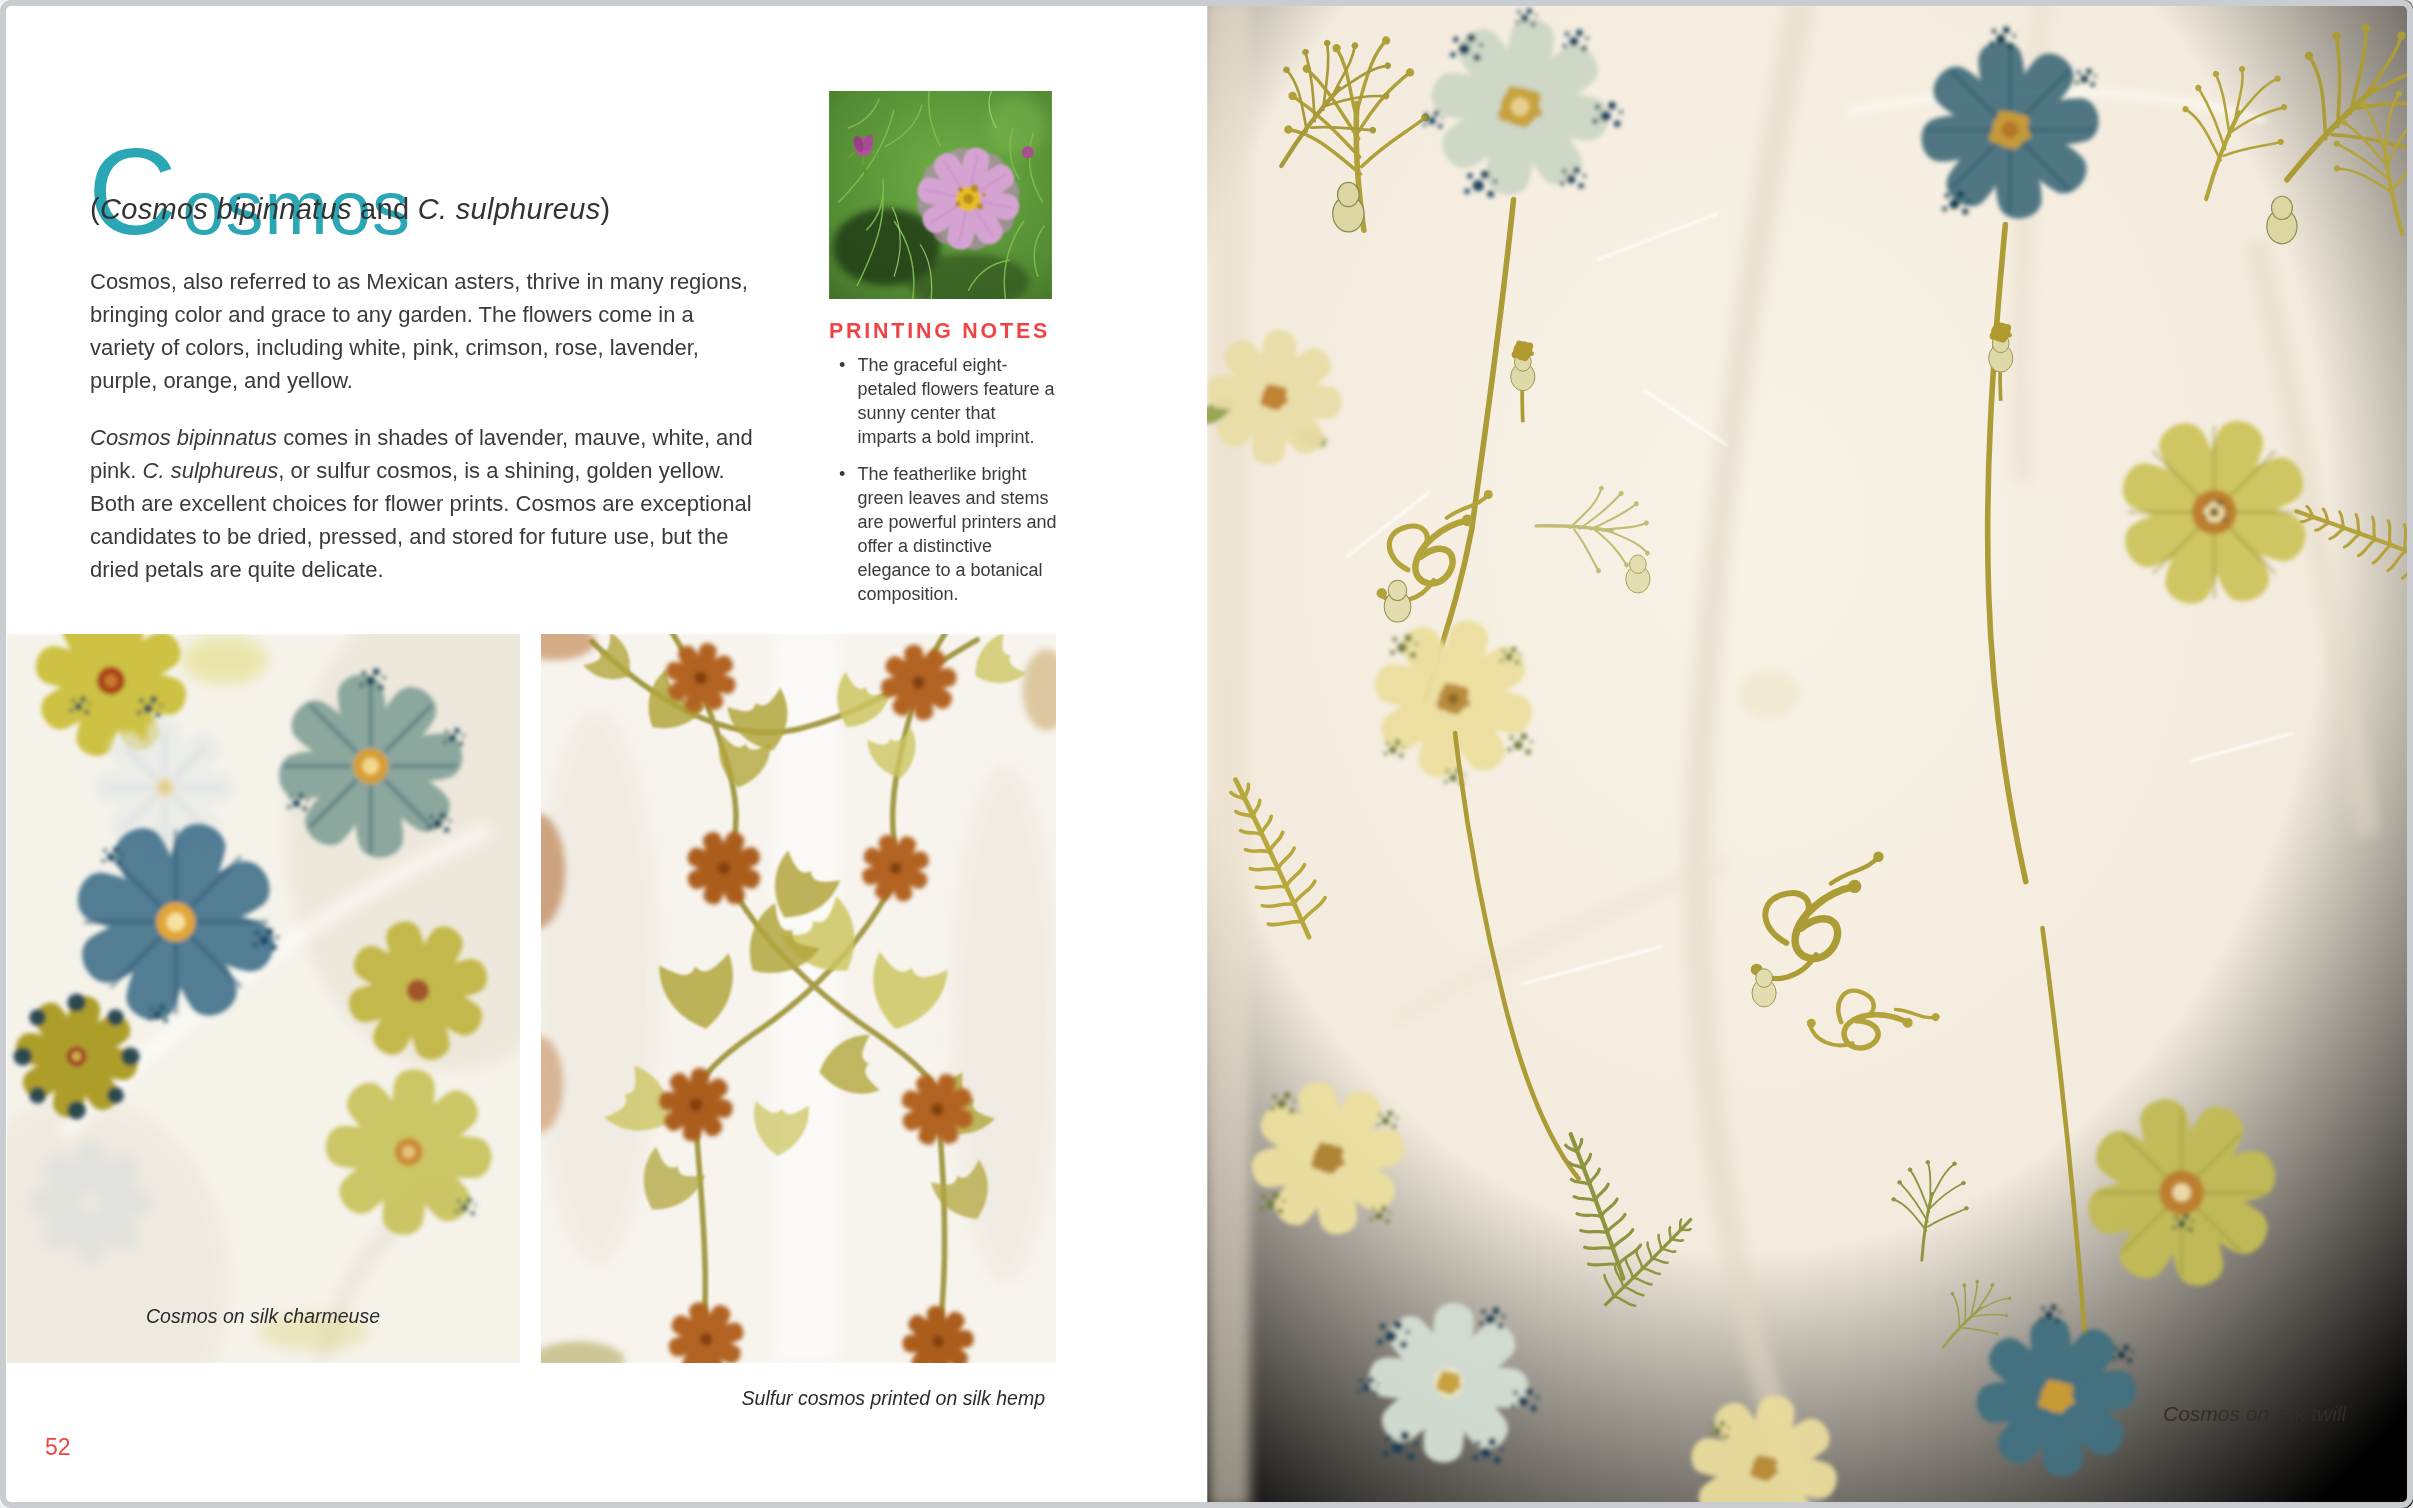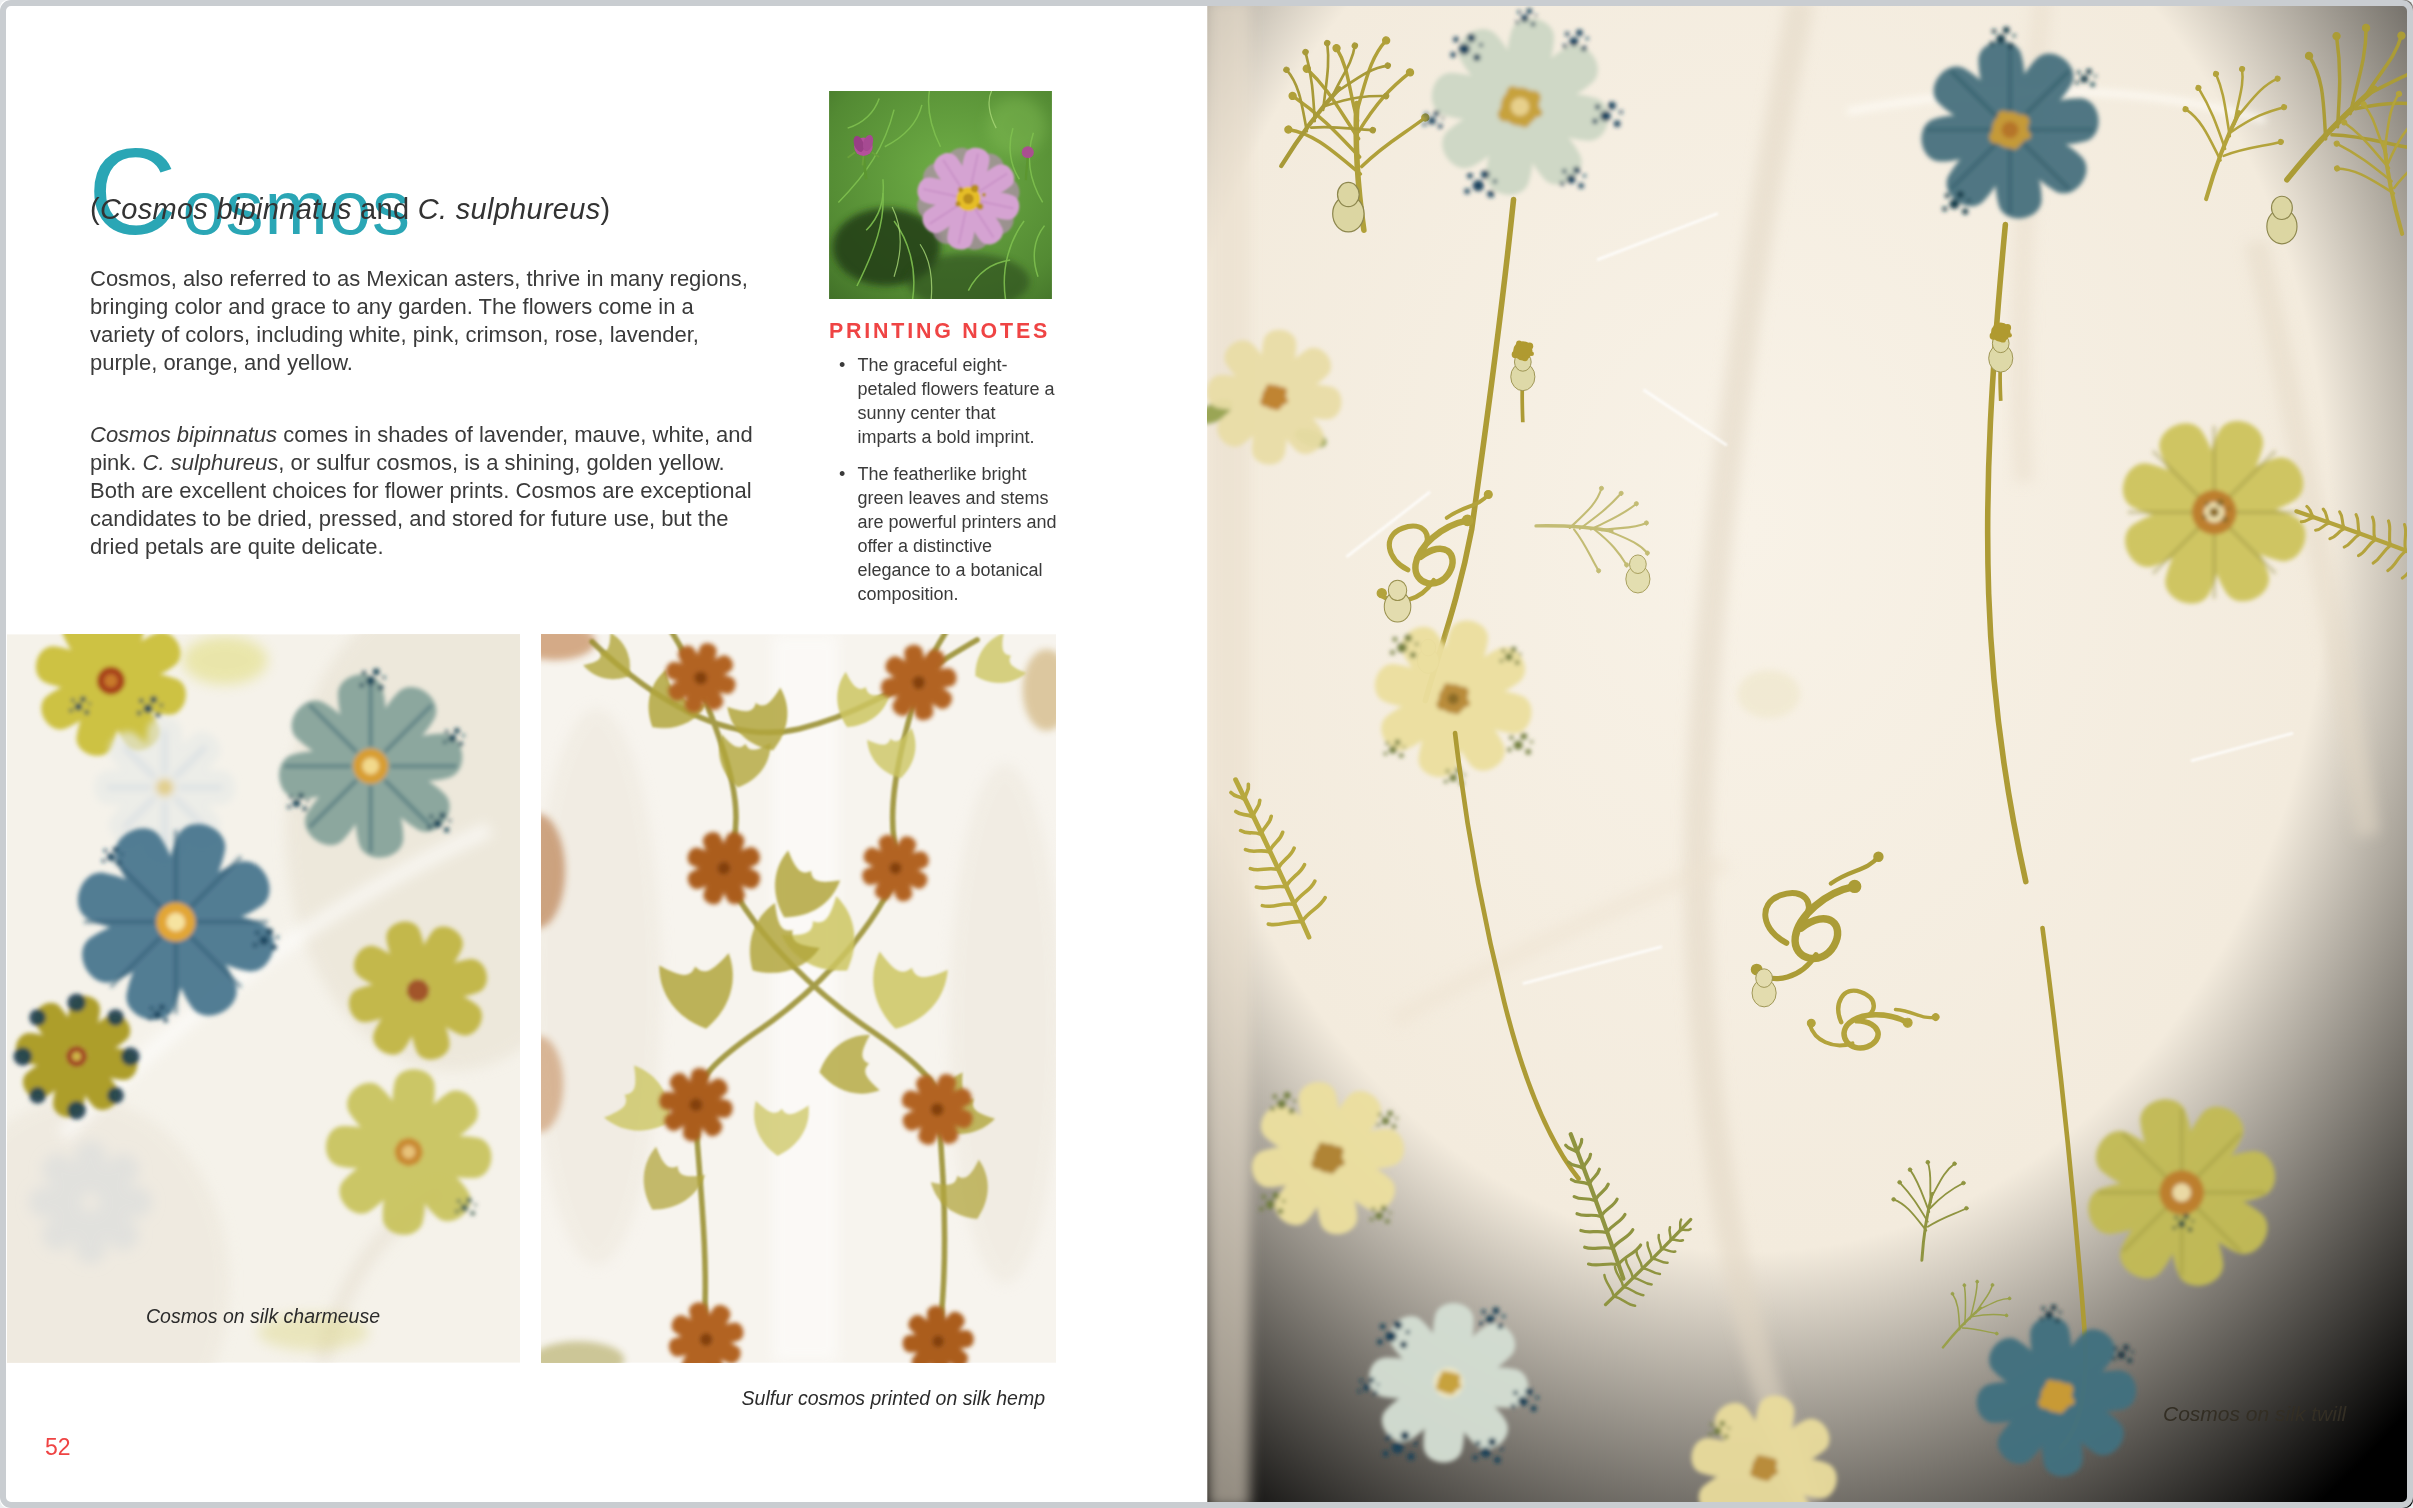--- a/index.html
+++ b/index.html
@@ -4,21 +4,21 @@
 <style>
   html,body{margin:0;padding:0;background:#eceef0;font-family:"Liberation Sans",sans-serif;}
   #spread{position:relative;width:2413px;height:1508px;background:#ffffff;overflow:hidden;border-radius:8px;}
   #frame{position:absolute;inset:0;border:6.5px solid #c9cdd1;border-radius:11px;pointer-events:none;z-index:50;}
   .abs{position:absolute;}
   
   .title{left:88px;top:58px;color:#2aa6b5;font-size:76px;font-weight:400;letter-spacing:0.9px;line-height:1.35;}
   .title::first-letter{font-size:123px;letter-spacing:5.6px;}
   .subtitle{left:90px;top:193px;font-size:29px;color:#333;letter-spacing:0.3px;}
   .subtitle em,.bodytext em{font-style:italic;}
-  .bodytext{left:90px;width:665px;font-size:22px;line-height:28px;color:#3a3a3a;}
+  .bodytext{left:90px;width:665px;font-size:22px;line-height:33px;color:#3a3a3a;}
   .p1{top:243px;}
   .p2{top:399px;}
   .notes{left:829px;top:319px;width:238px;}
   .notes-heading{color:#ef4444;font-size:21.4px;font-weight:bold;letter-spacing:2.8px;margin:0 0 9.3px 0;}
   .notes ul{list-style:none;margin:8px;padding:0;}
   .notes li{position:relative;padding-left:20.4px;font-size:18px;line-height:24px;color:#3a3a3a;margin-bottom:13px;}
   .notes li::before{content:"•";position:absolute;left:1.9px;top:0;color:#3a3a3a;}
   .caption{font-style:italic;font-size:19.5px;color:#2b2b2b;}
   .cap1{left:6.5px;top:1305px;width:513px;text-align:center;}
   .cap2{left:536px;top:1387px;width:509px;text-align:right;}

